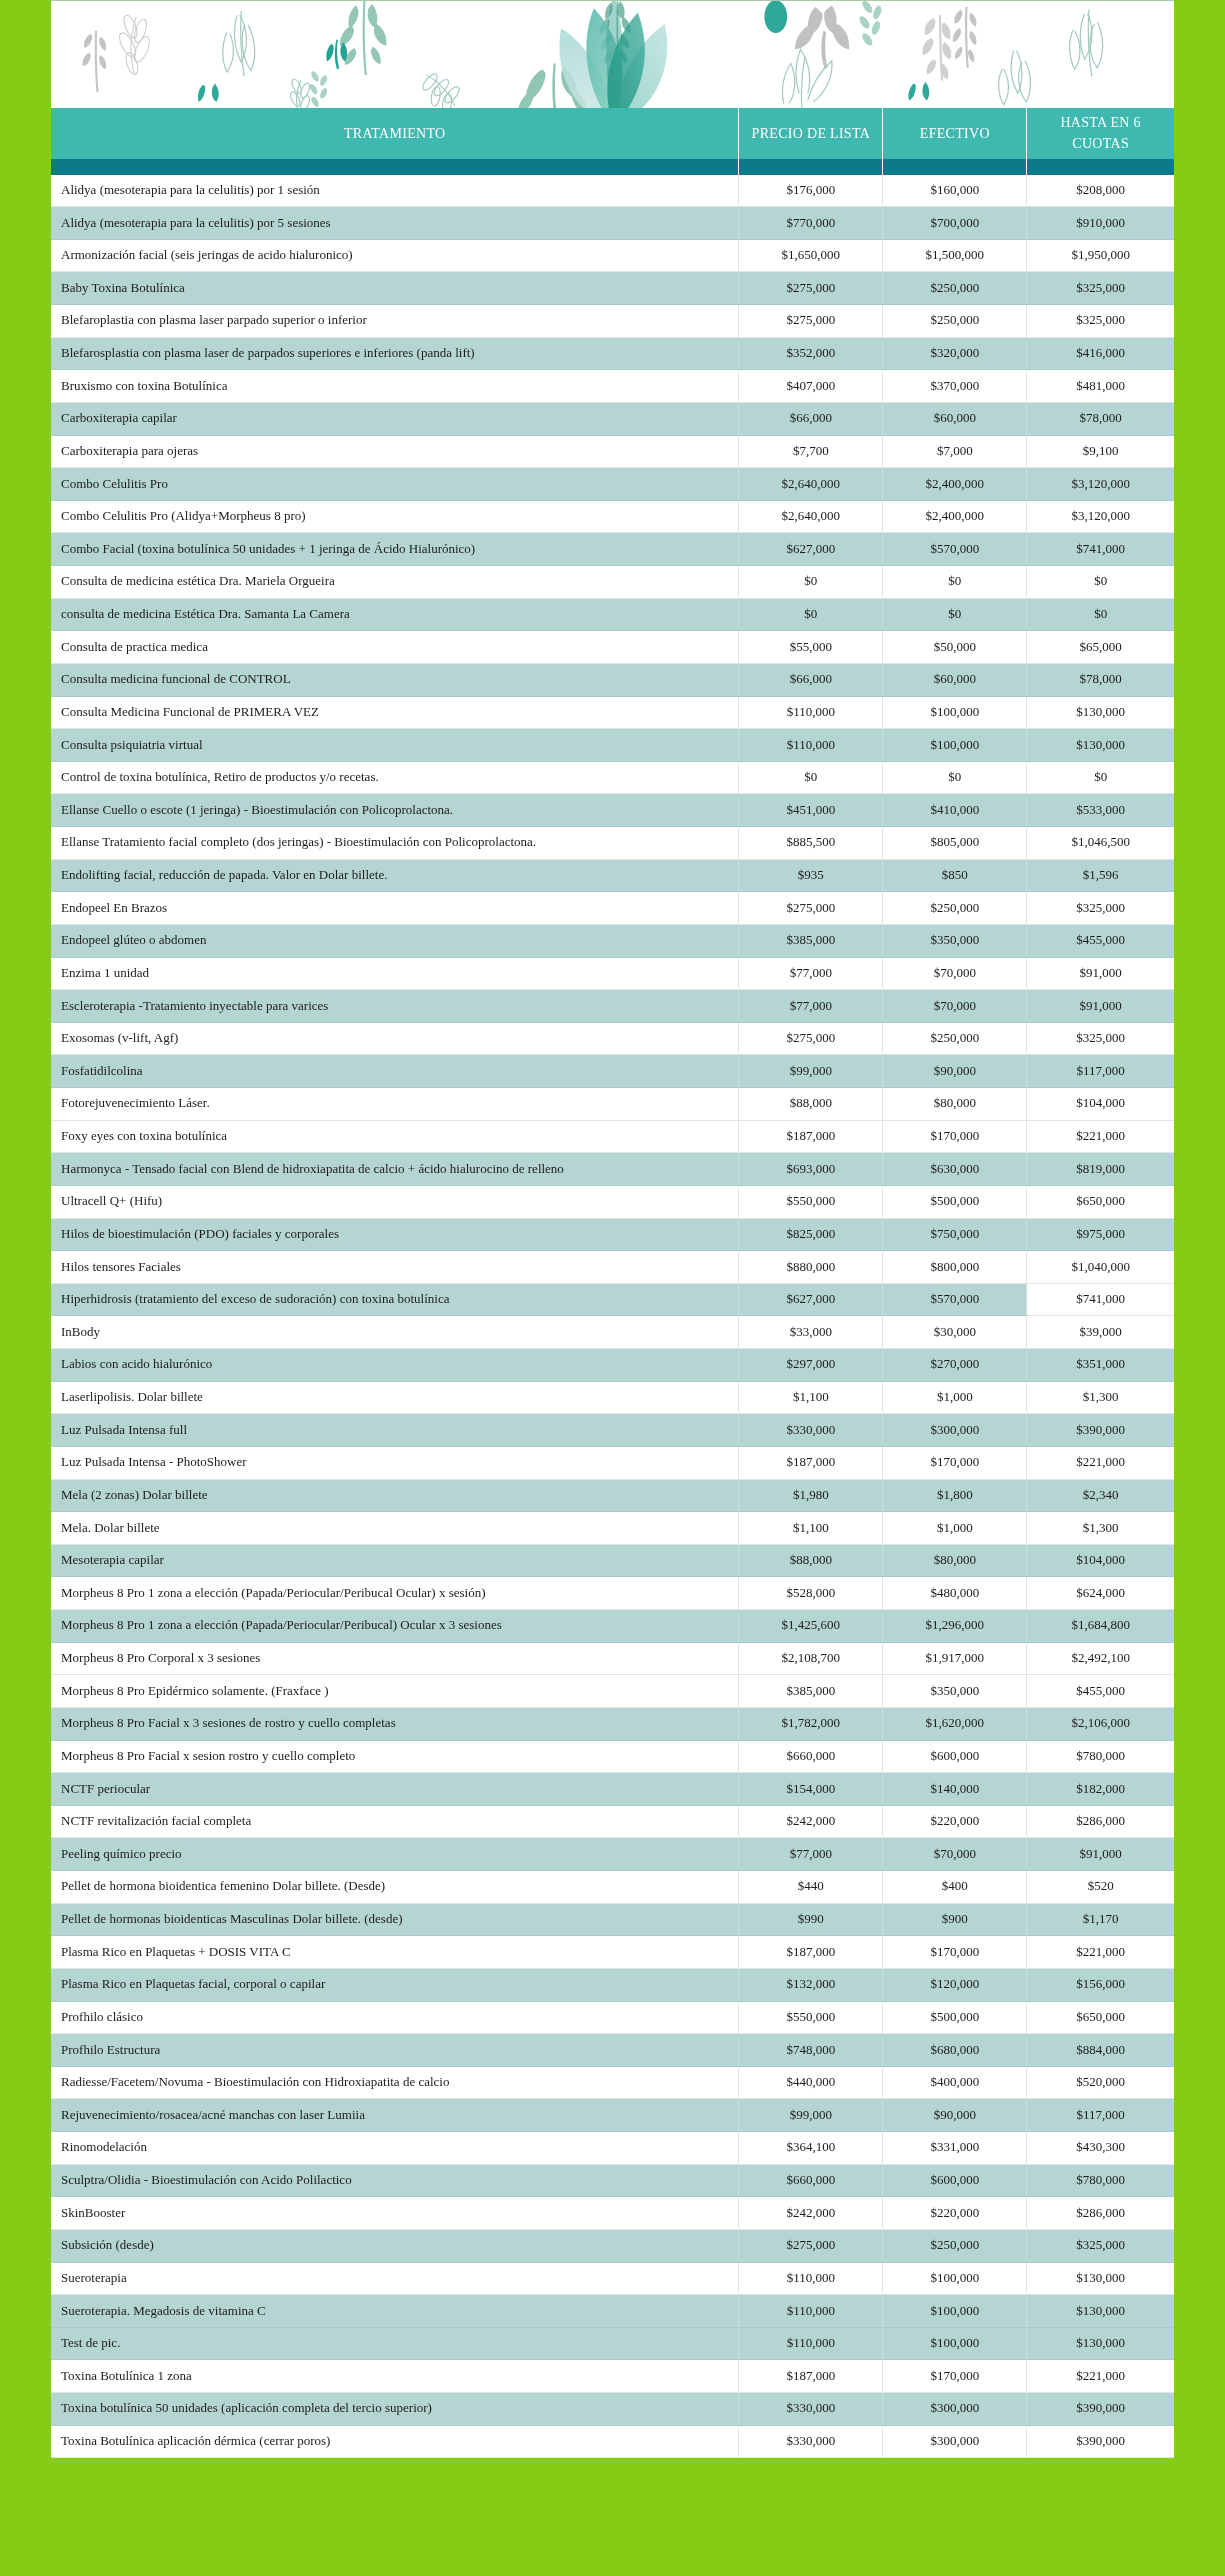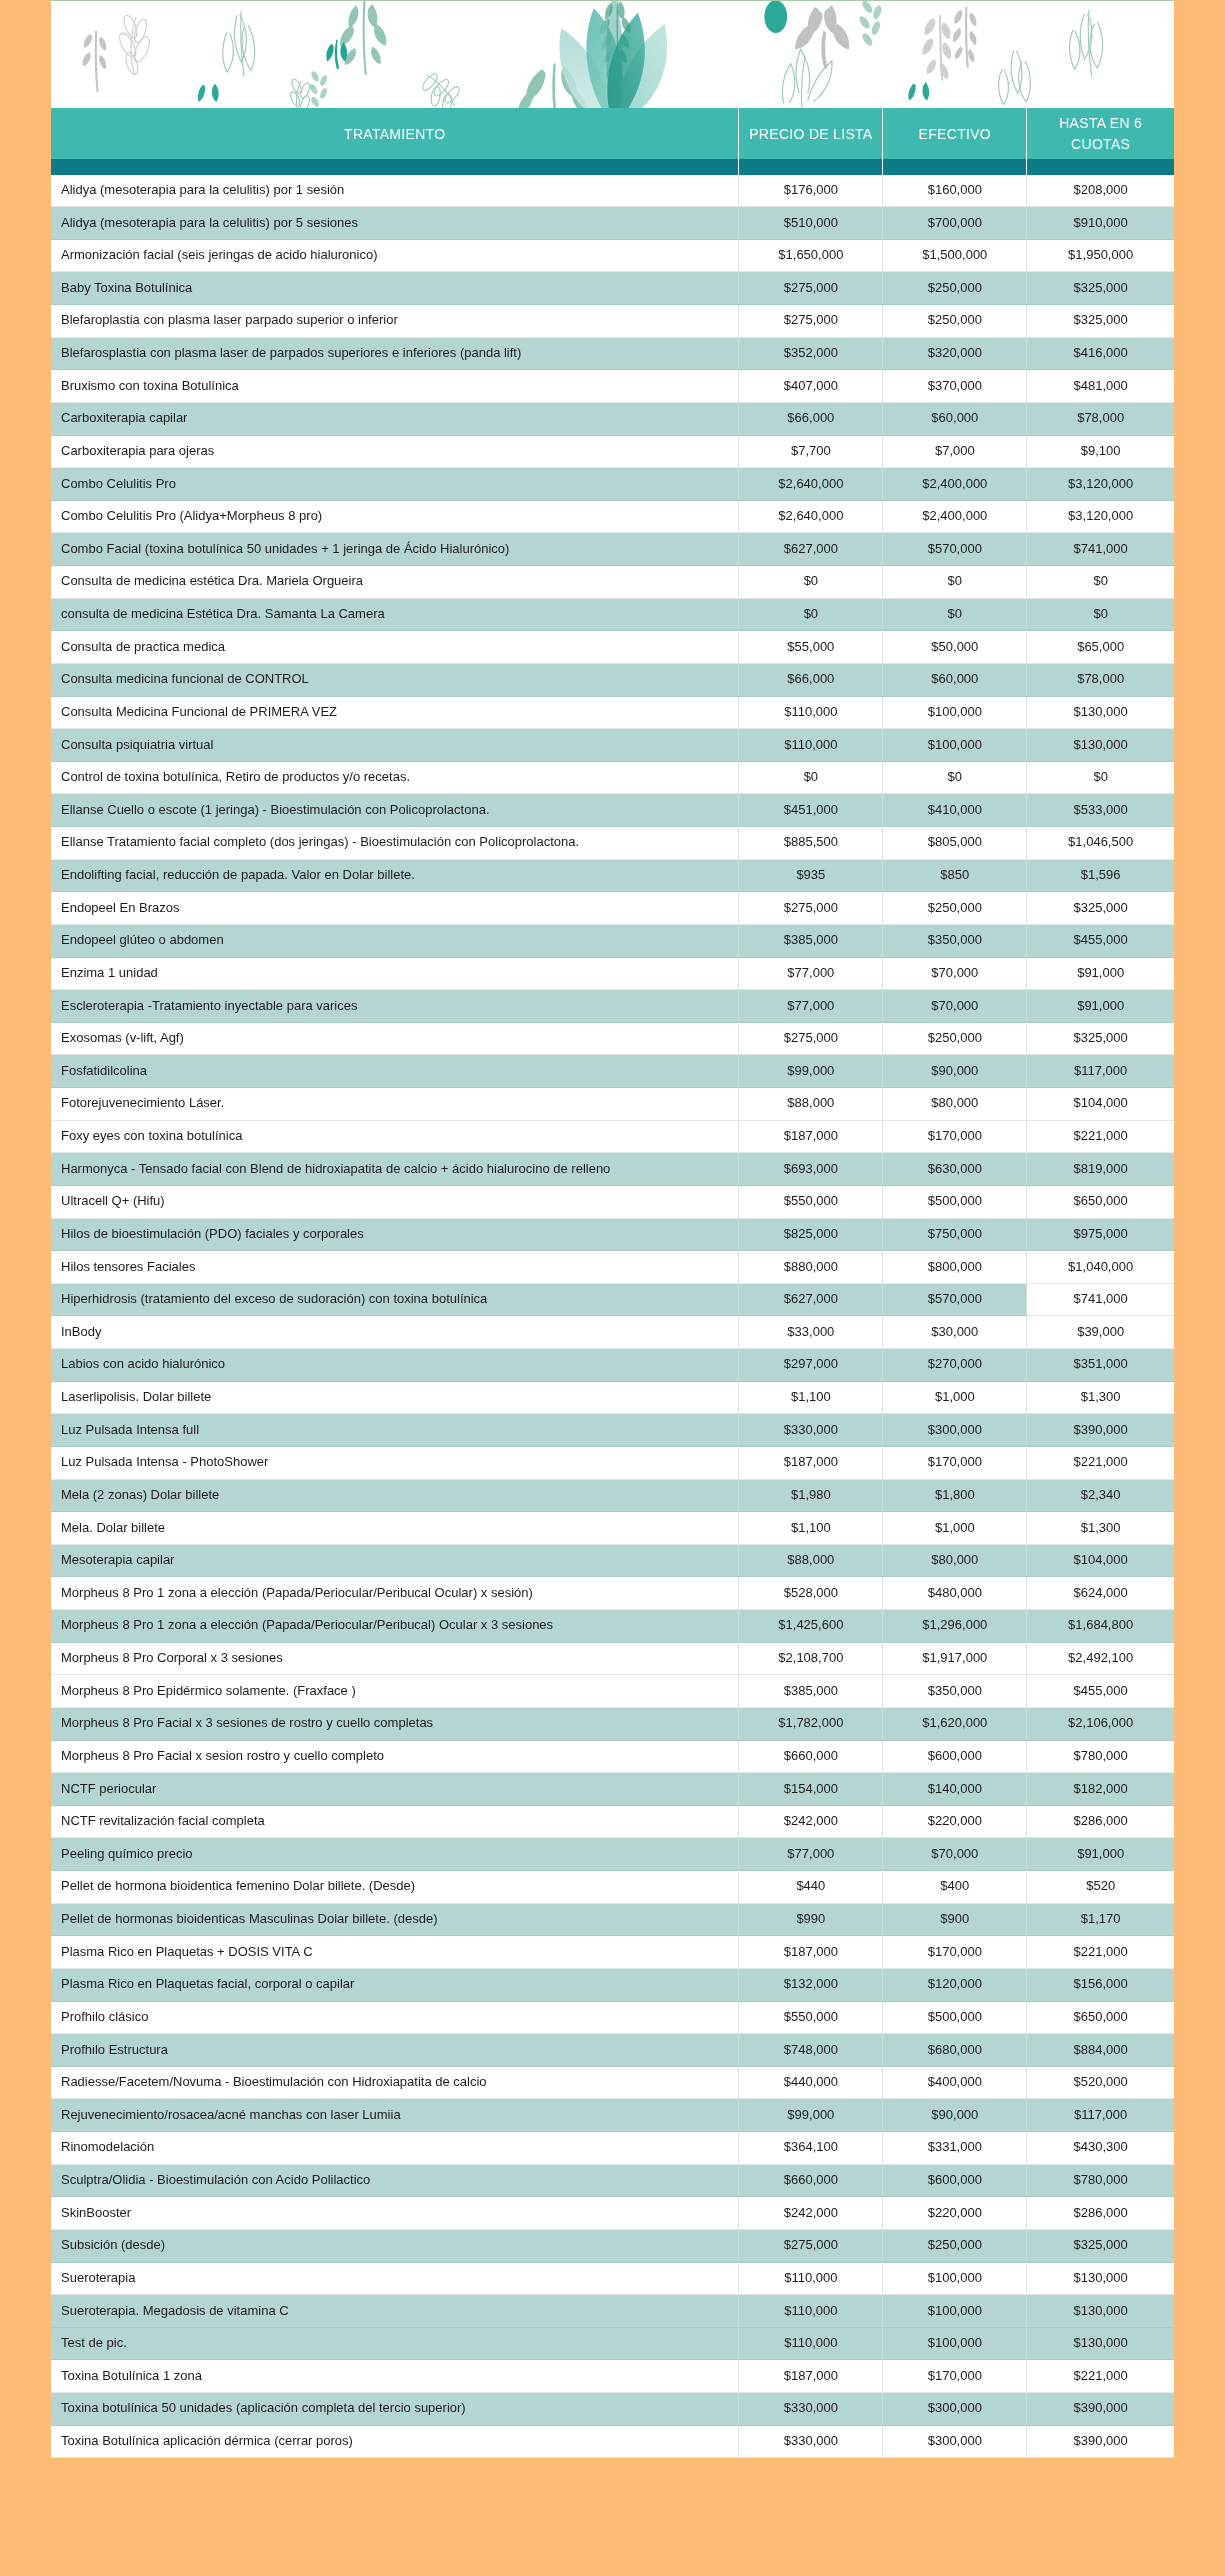--- a/index.html
+++ b/index.html
@@ -6,22 +6,23 @@
   html, body {
     margin: 0;
     padding: 0;
     background: #ffffff;
     font-family: "Liberation Sans", sans-serif;
   }
   .page {
     width: 1225px;
     height: 2576px;
     position: relative;
-    background: #fdba74;
+    background: #84cc16;
     overflow: hidden;
+    font-family: Liberation Serif, serif;
   }
 
   
   .banner {
     position: relative;
     margin: 0 51px 0 51px;
     width: 1123px;
     height: 108px;
     background: #ffffff;
     border-top: 1.4px solid #a8c9a6;
@@ -306,21 +307,21 @@
       </thead>
       <tbody id="tbody">
           <tr>
             <td class="treat">Alidya (mesoterapia para la celulitis) por 1 sesión</td>
             <td class="num">$176,000</td>
             <td class="num">$160,000</td>
             <td class="num">$208,000</td>
           </tr>
           <tr class="alt">
             <td class="treat">Alidya (mesoterapia para la celulitis) por 5 sesiones</td>
-            <td class="num">$510,000</td>
+            <td class="num">$770,000</td>
             <td class="num">$700,000</td>
             <td class="num">$910,000</td>
           </tr>
           <tr>
             <td class="treat">Armonización facial (seis jeringas de acido hialuronico)</td>
             <td class="num">$1,650,000</td>
             <td class="num">$1,500,000</td>
             <td class="num">$1,950,000</td>
           </tr>
           <tr class="alt">

